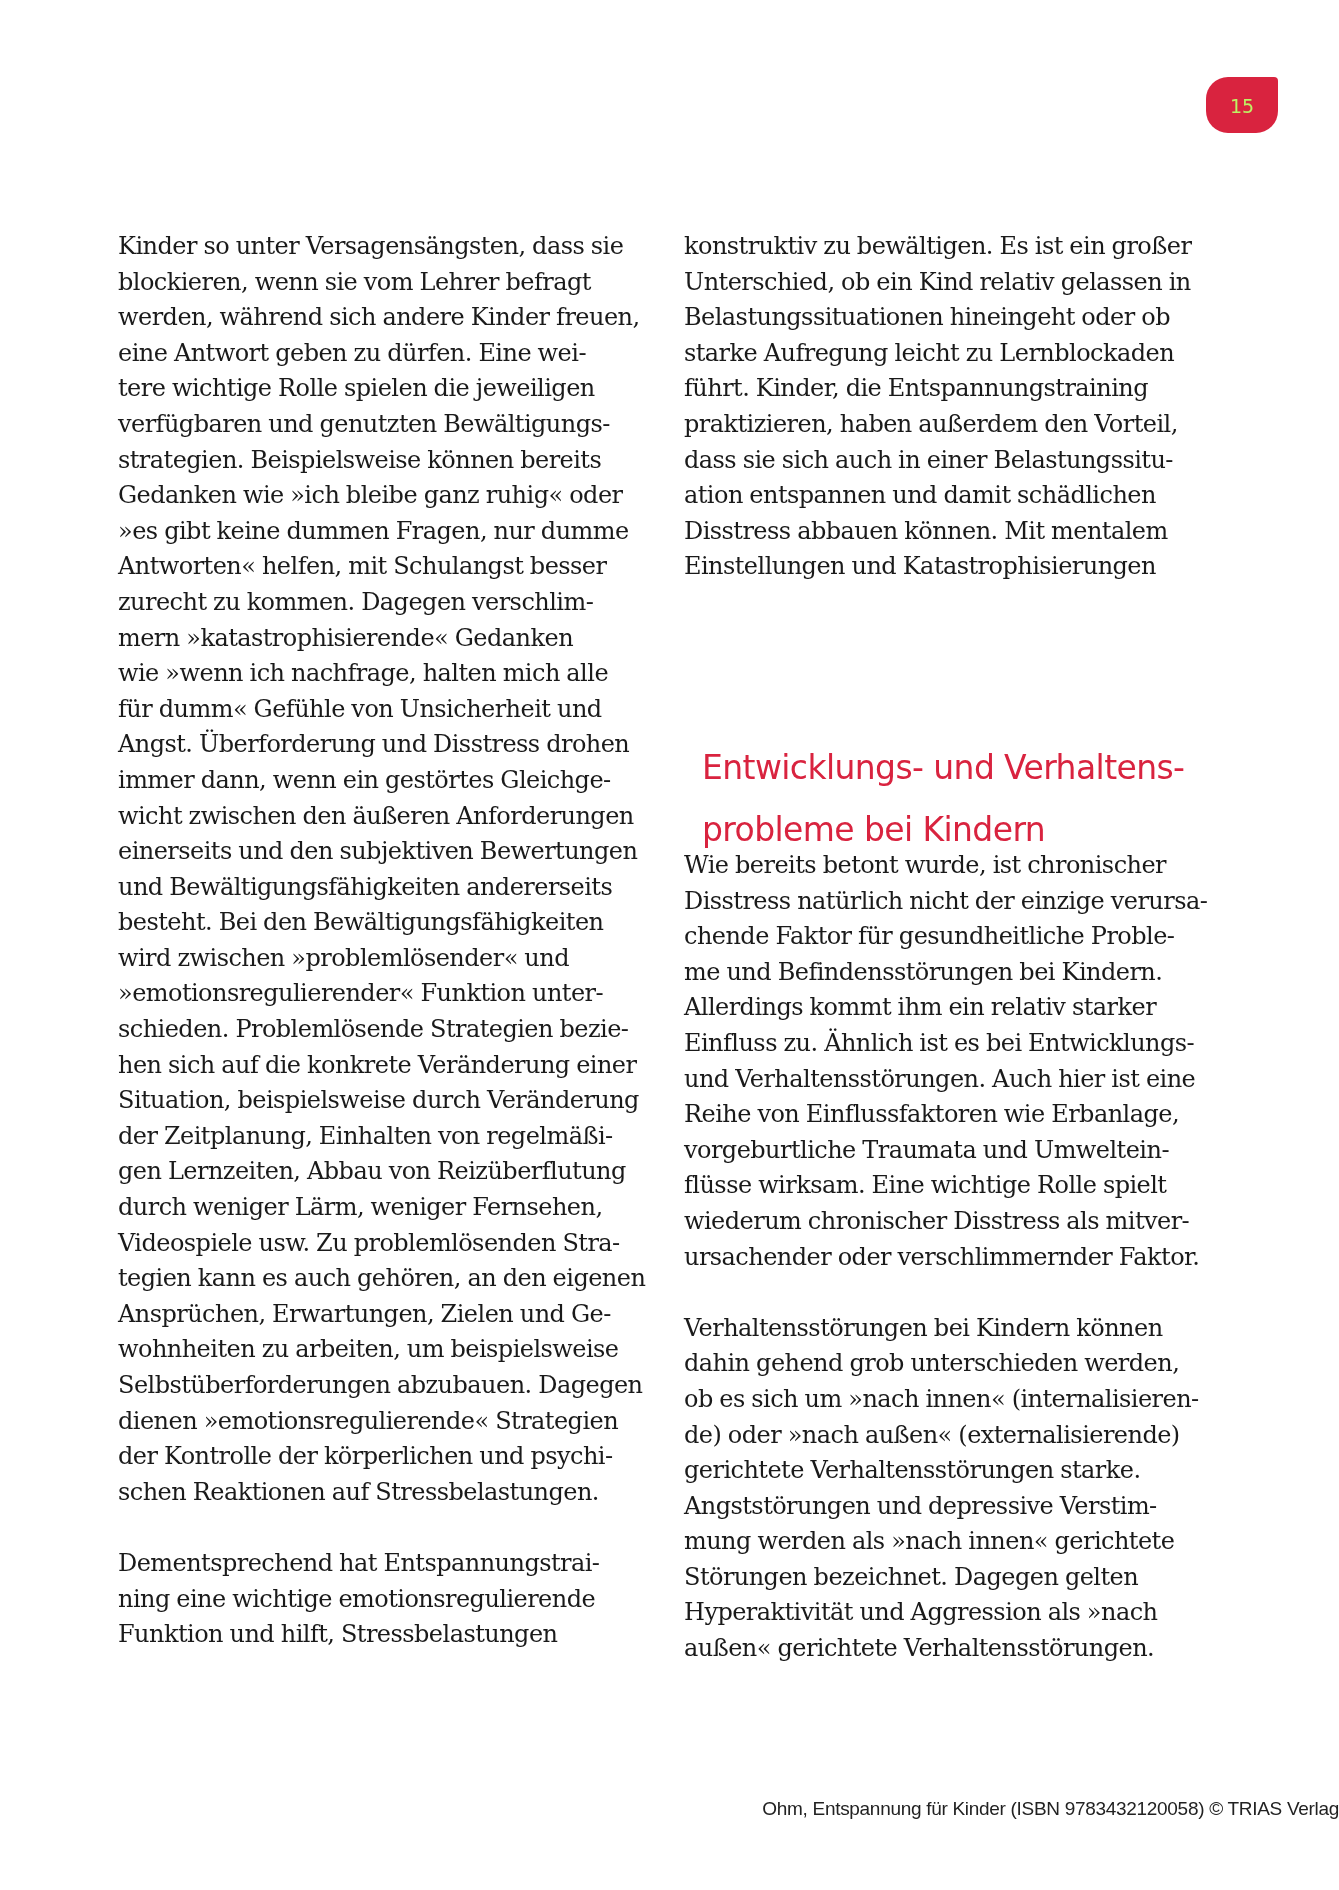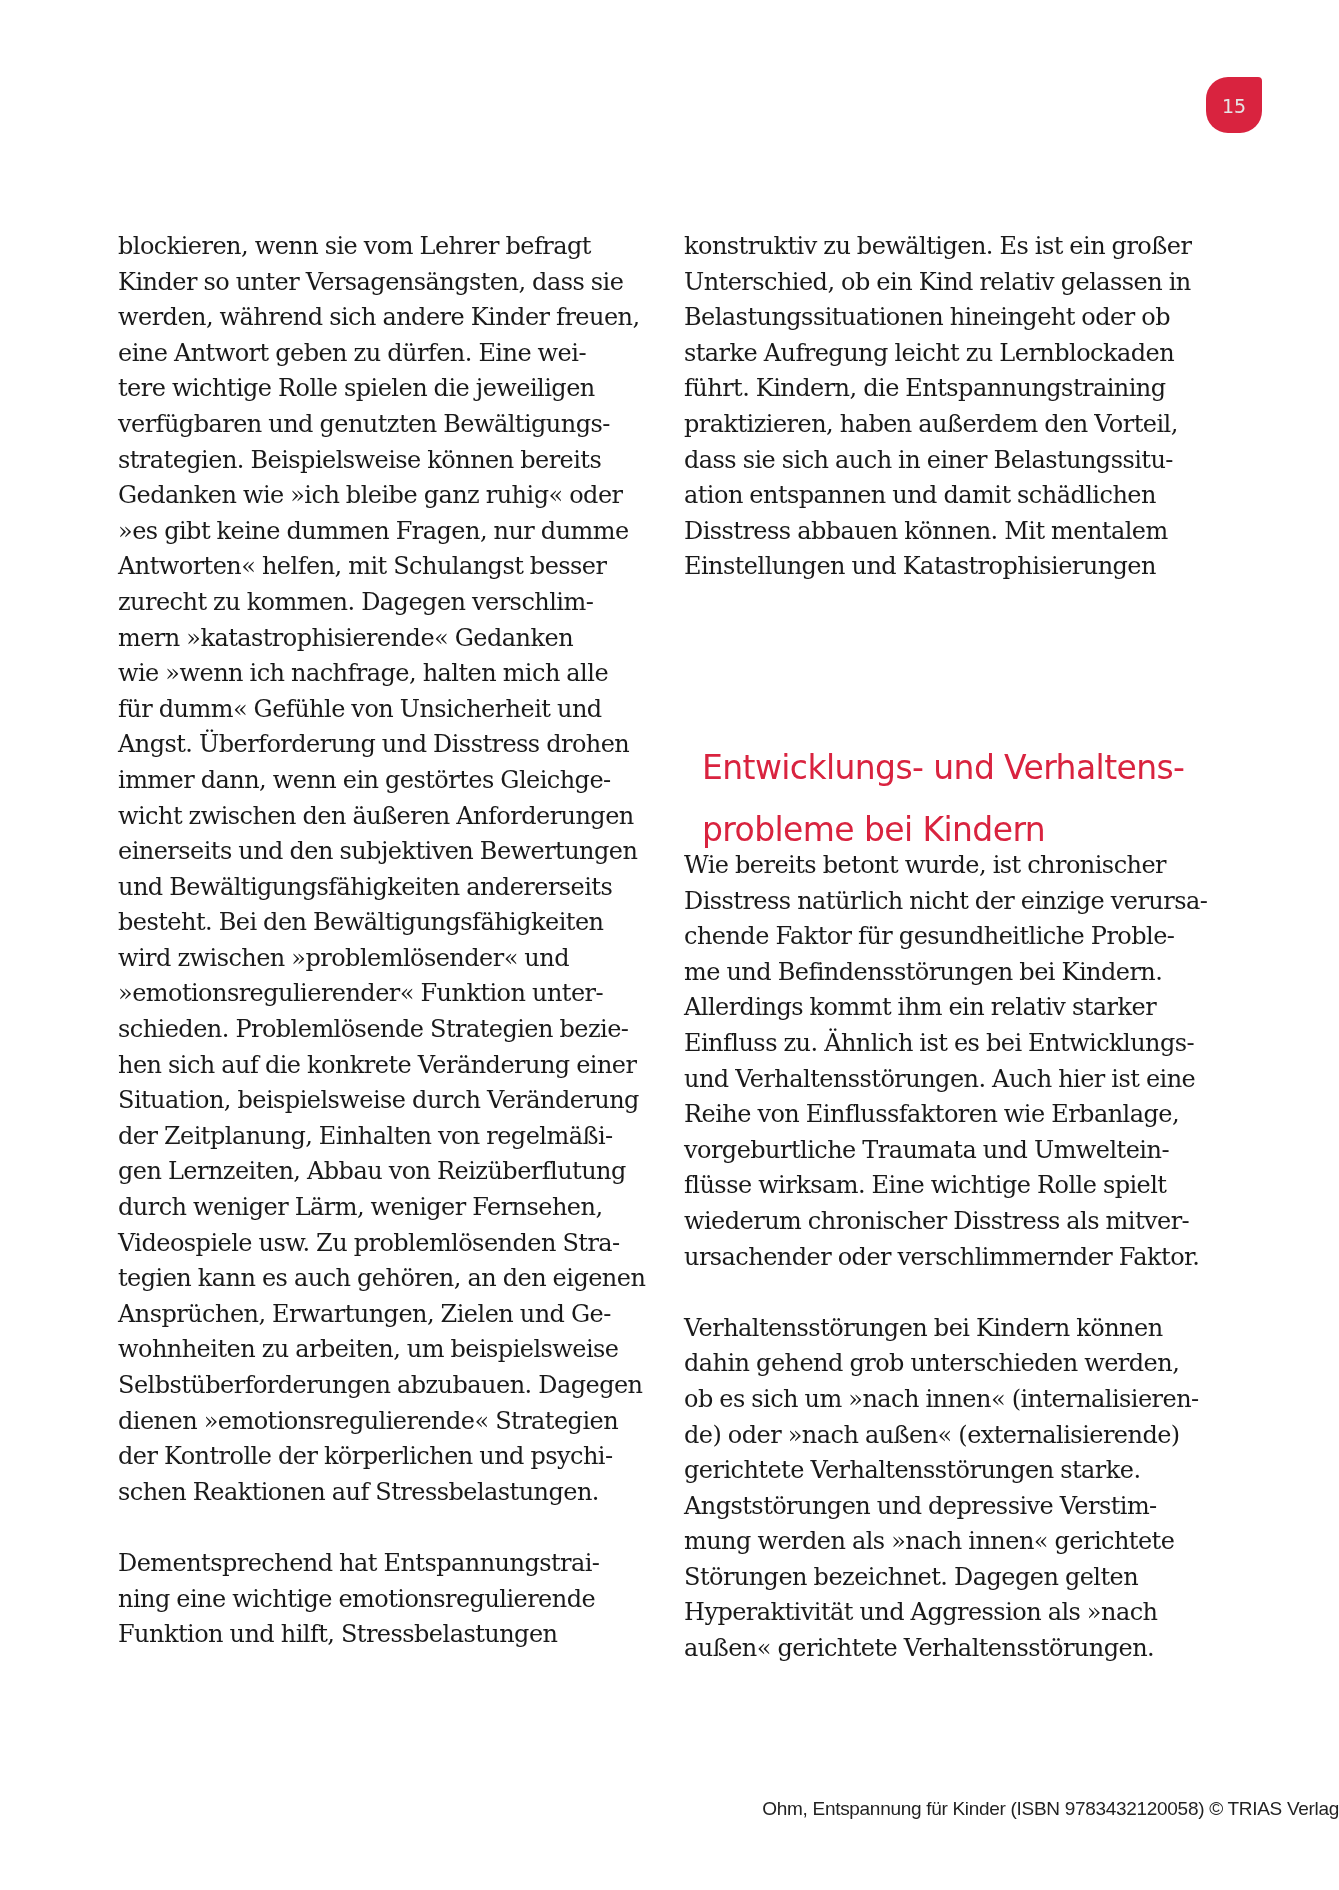--- a/index.html
+++ b/index.html
@@ -12,29 +12,29 @@
       height: 1890px;
       position: relative;
       overflow: hidden;
       font-family: "DejaVu Serif", "Liberation Serif", serif;
       color: #1a1a1a;
     }
     .page-badge {
       position: absolute;
       left: 1206px;
       top: 77px;
-      width: 56px;
+      width: 72px;
       height: 56px;
       background: #d9233f;
       border-radius: 22px 22px 22px 0;
       border-top-left-radius: 22px;
       border-top-right-radius: 4px;
       border-bottom-right-radius: 22px;
       border-bottom-left-radius: 22px;
-      color: #e5e5e5;
+      color: #bef264;
       font-family: "DejaVu Sans", "Liberation Sans", sans-serif;
       font-size: 19px;
       display: flex;
       align-items: center;
       justify-content: center;
       box-sizing: border-box;
       padding-top: 2px;
     }
     .column {
       position: absolute;
@@ -93,22 +93,22 @@
   </style>
 </head>
 <body>
 
 <div class="page-badge">
   <span>15</span>
 </div>
 
 <div class="column col-left">
   <div>
+    <span class="line">Kinder so unter Versagensängsten, dass sie</span>
     <span class="line">blockieren, wenn sie vom Lehrer befragt</span>
-    <span class="line">Kinder so unter Versagensängsten, dass sie</span>
     <span class="line">werden, während sich andere Kinder freuen,</span>
     <span class="line">eine Antwort geben zu dürfen. Eine wei-</span>
     <span class="line">tere wichtige Rolle spielen die jeweiligen</span>
     <span class="line">verfügbaren und genutzten Bewältigungs-</span>
     <span class="line">strategien. Beispielsweise können bereits</span>
     <span class="line">Gedanken wie »ich bleibe ganz ruhig« oder</span>
     <span class="line">»es gibt keine dummen Fragen, nur dumme</span>
     <span class="line">Antworten« helfen, mit Schulangst besser</span>
     <span class="line">zurecht zu kommen. Dagegen verschlim-</span>
     <span class="line">mern »katastrophisierende« Gedanken</span>
@@ -144,21 +144,21 @@
     <span class="line">Funktion und hilft, Stressbelastungen</span>
   </div>
 </div>
 
 <div class="column col-right">
   <div>
     <span class="line">konstruktiv zu bewältigen. Es ist ein großer</span>
     <span class="line">Unterschied, ob ein Kind relativ gelassen in</span>
     <span class="line">Belastungssituationen hineingeht oder ob</span>
     <span class="line">starke Aufregung leicht zu Lernblockaden</span>
-    <span class="line">führt. Kindern, die Entspannungstraining</span>
+    <span class="line">führt. Kinder, die Entspannungstraining</span>
     <span class="line">praktizieren, haben außerdem den Vorteil,</span>
     <span class="line">dass sie sich auch in einer Belastungssitu-</span>
     <span class="line">ation entspannen und damit schädlichen</span>
     <span class="line">Disstress abbauen können. Mit mentalem</span>
     <span class="line">Einstellungen und Katastrophisierungen</span>
   </div>
 </div>
 
 <div class="heading-wrap">
   <span class="heading">Entwicklungs- und Verhaltens-</span>

